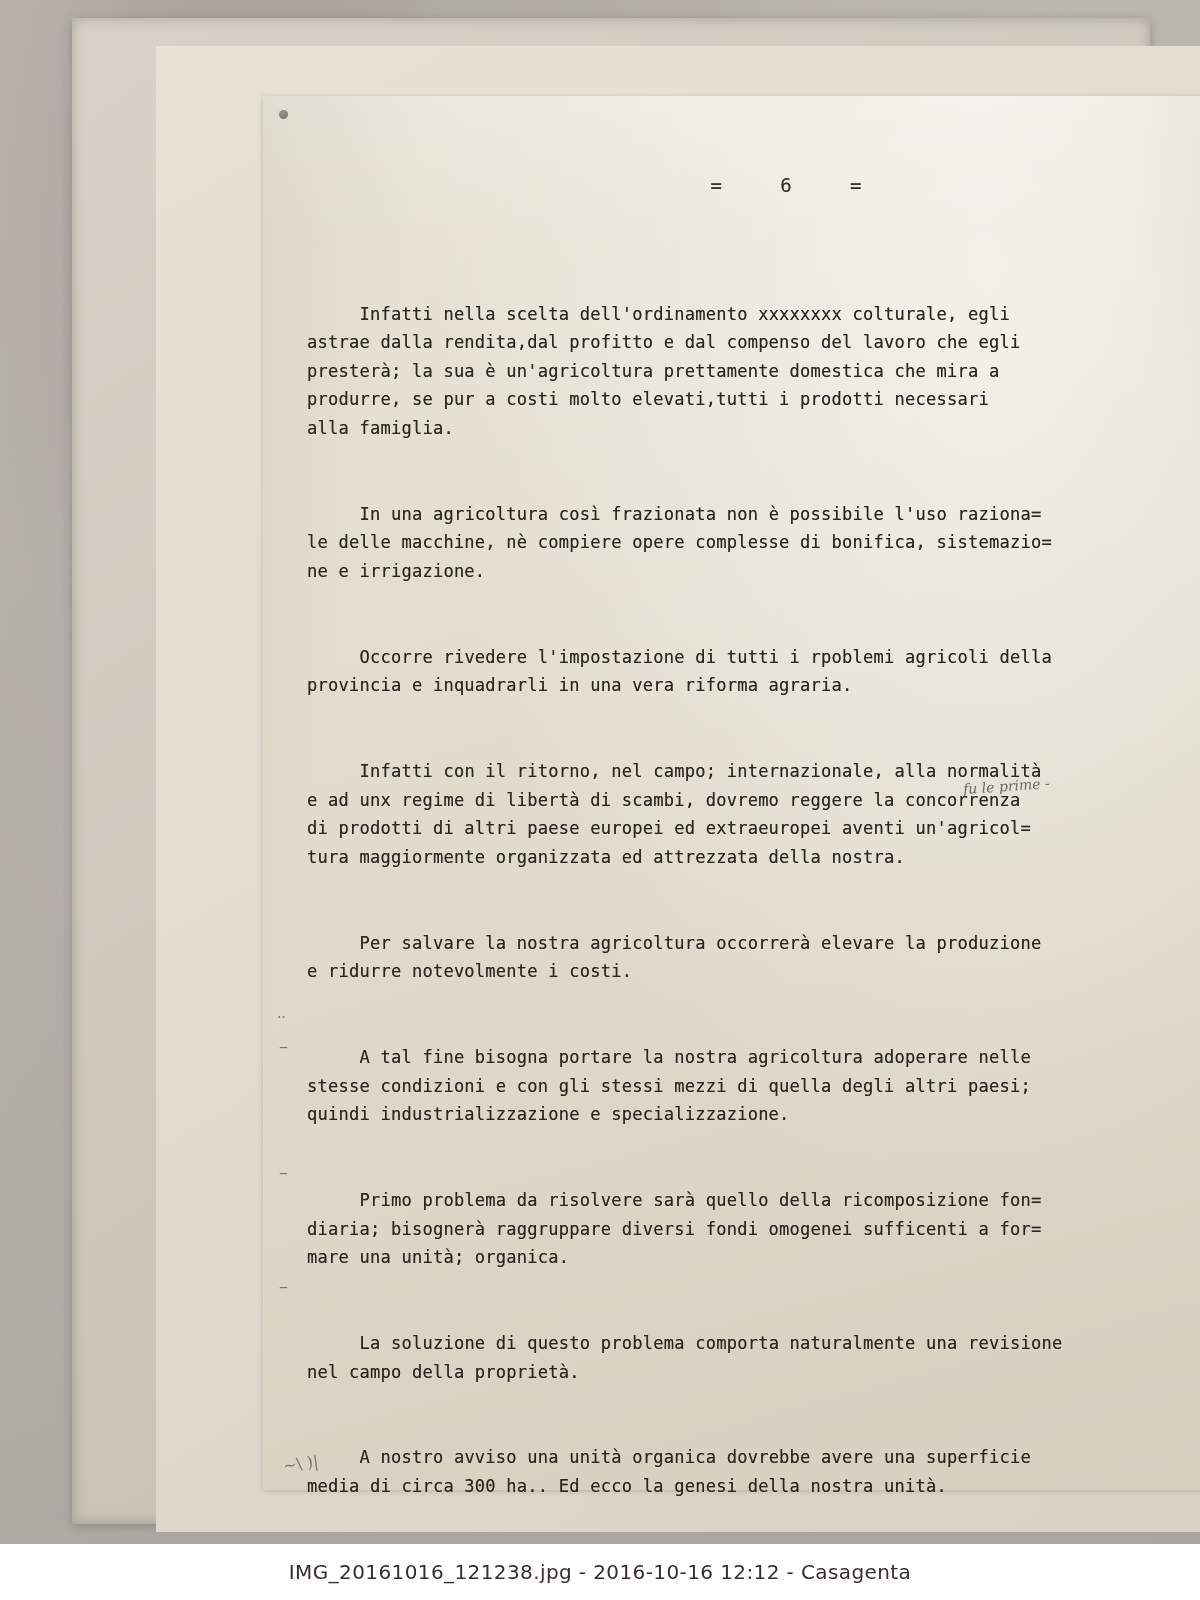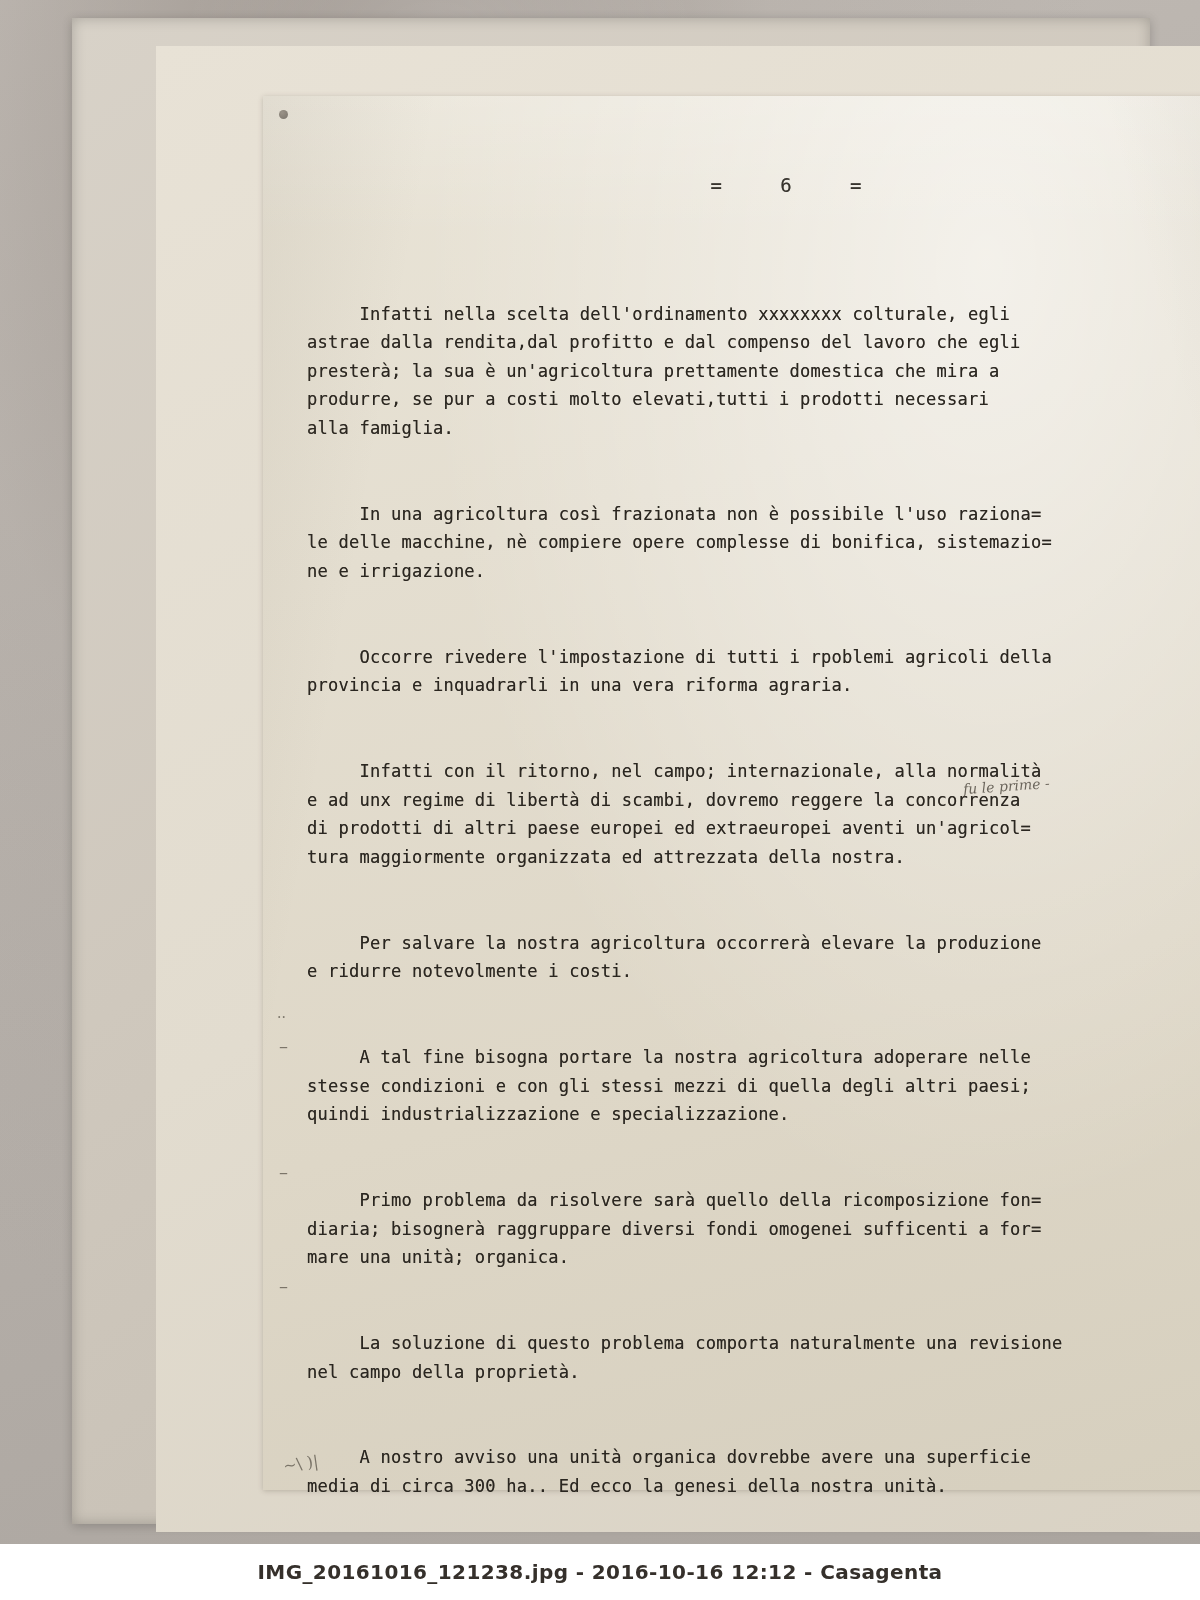--- a/index.html
+++ b/index.html
@@ -129,21 +129,20 @@
   #caption {
     position: absolute;
     left: 0;
     bottom: 0;
     width: 1200px;
     height: 56px;
     background: #ffffff;
     display: flex;
     align-items: center;
     justify-content: center;
-    font-weight: bold;
   }
   #caption span {
     font-family: "DejaVu Sans", sans-serif;
     font-size: 20px;
     color: #35302b;
     letter-spacing: 0.4px;
   }
 
   
   #glare {

